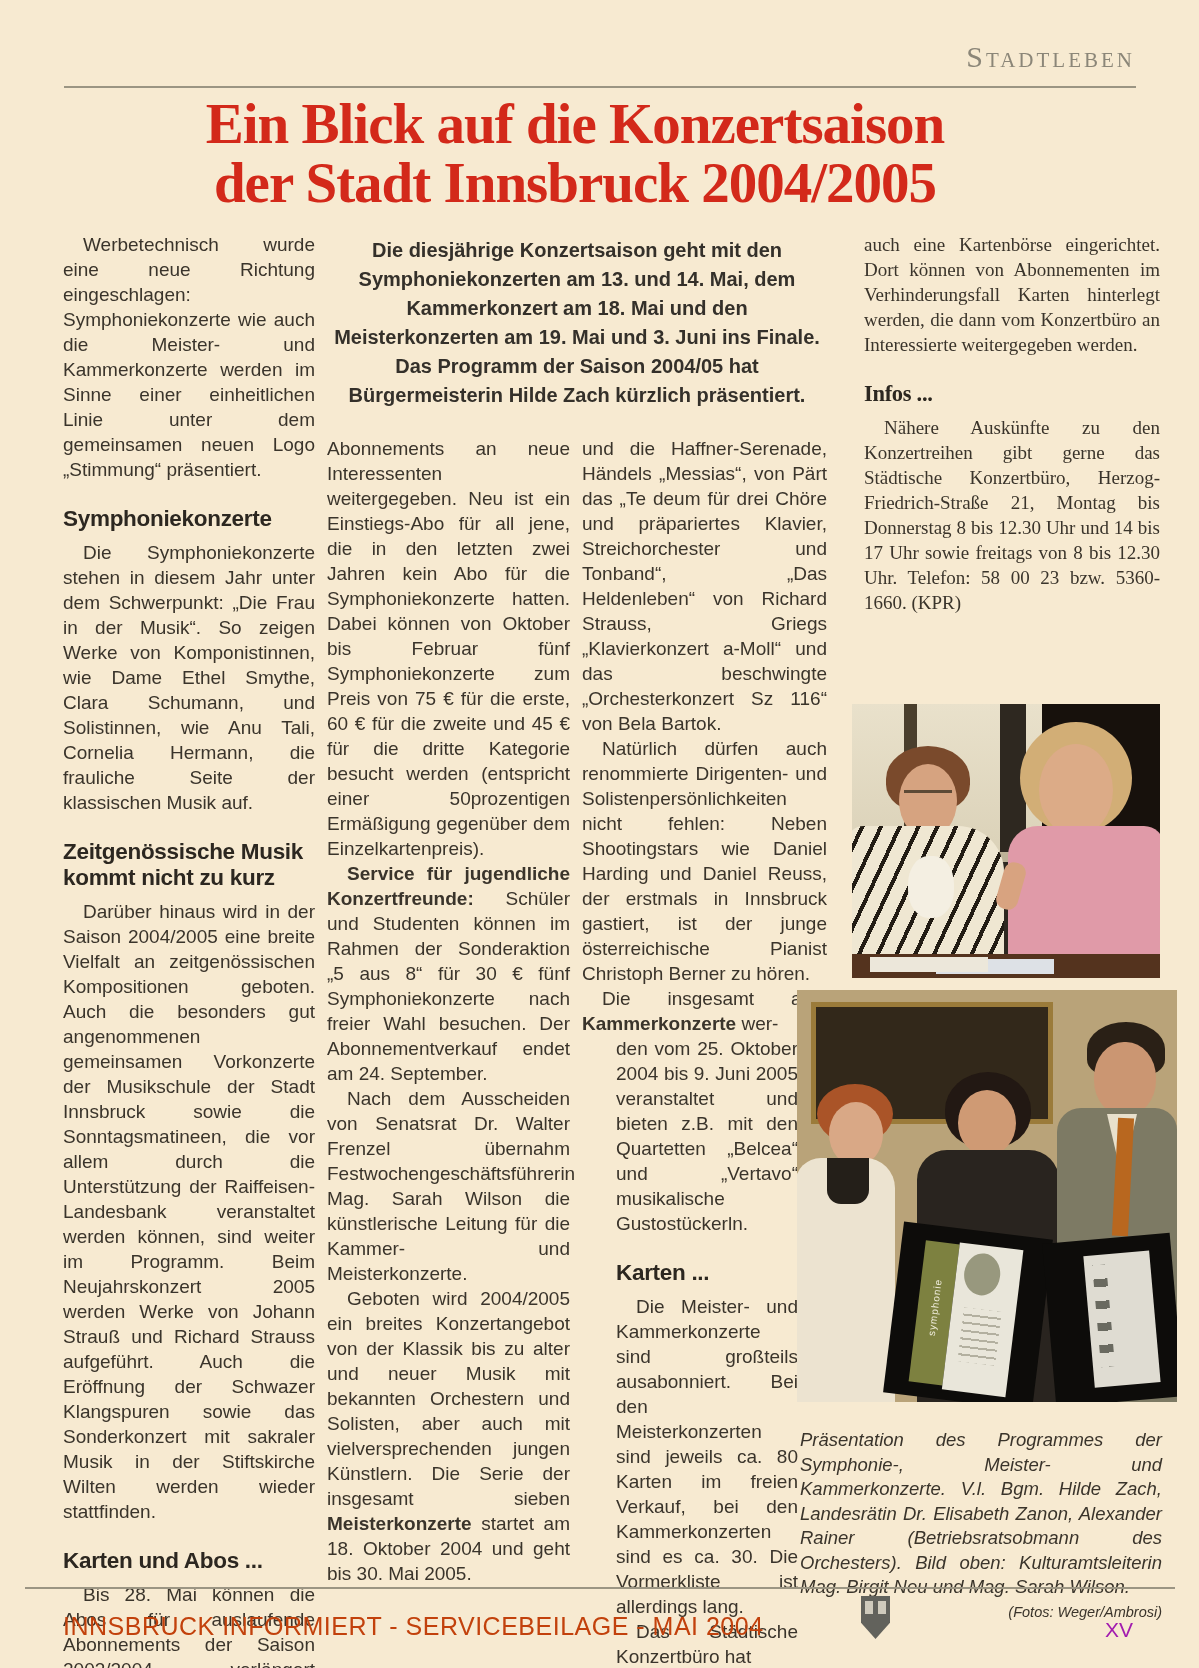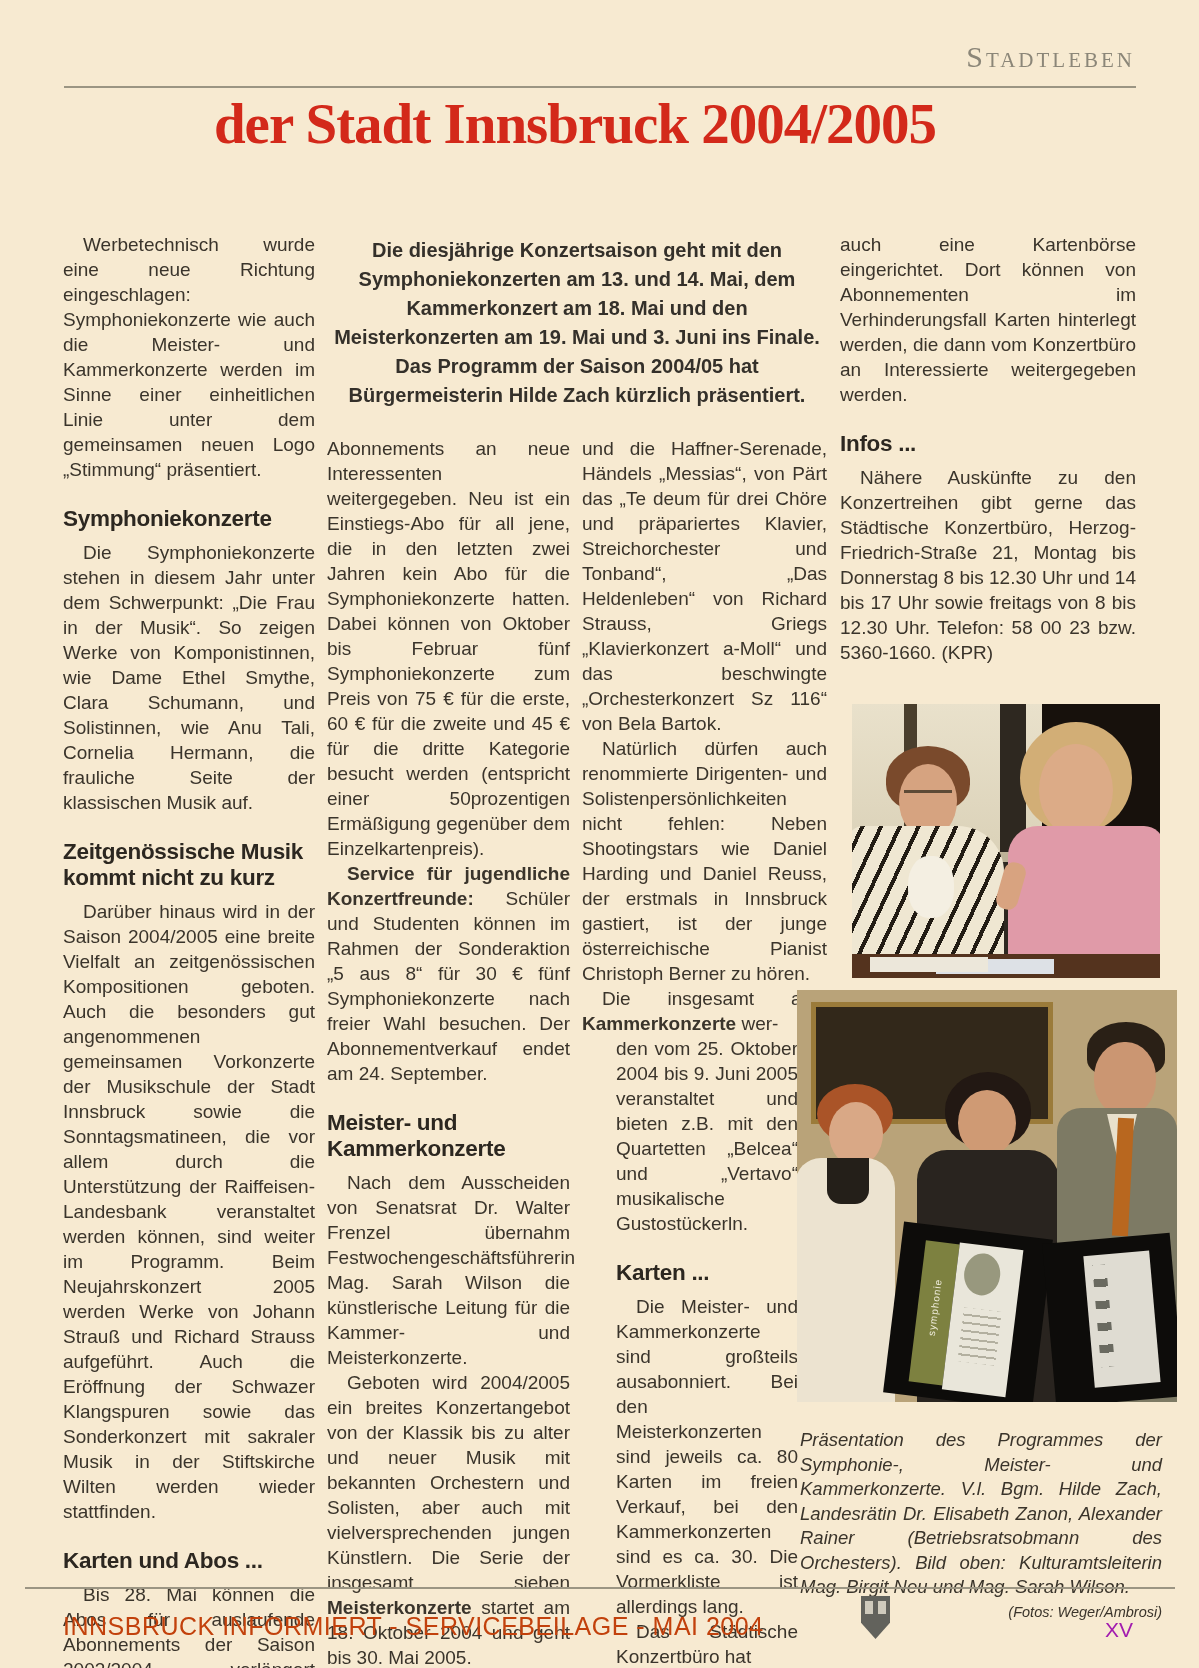--- a/index.html
+++ b/index.html
@@ -33,21 +33,21 @@
   #mid {position:absolute; left:327px; top:236px; width:500px;}
   .lede{
     width:492px; margin:0 auto; text-align:center; font-weight:bold;
     font-size:20px; line-height:29px; color:#34302a;
   }
   .midcols{display:flex; gap:12px; margin-top:26px;}
   #col2{width:243px; font-size:19px; line-height:25px; text-align:justify;}
   #col3{width:245px; font-size:19px; line-height:25px; text-align:justify;}
   #col2 p,#col3 p{margin:0;}
   .narrowwrap{width:182px; margin-left:34px;}
-  #col4{left:840px; width:296px;}
+  #col4{left:864px; width:296px;font-family:Liberation Serif, serif;}
   
   .photo{position:absolute; overflow:hidden;}
   .ph{position:absolute;}
   #photo1{left:852px; top:704px; width:308px; height:274px; background:#17110c;}
   .p1-window{left:0; top:0; width:190px; height:100%; background:linear-gradient(#e9e1cb,#cfc5a9);}
   .p1-m1{left:52px; top:0; width:13px; height:100%; background:#4a3f2d;}
   .p1-m2{left:148px; top:0; width:26px; height:100%; background:#2e2820;}
   .p1-sash{left:0; top:148px; width:190px; height:10px; background:#bdb297;}
   .p1-hair{left:34px; top:42px; width:84px; height:66px; border-radius:50% 50% 42% 42%; background:#7a4a2c;}
   .p1-face{left:47px; top:60px; width:58px; height:74px; border-radius:50%; background:#d6a380;}
@@ -103,40 +103,40 @@
 </style>
 </head>
 <body>
 
 <div id="page">
 
   <div class="section-label">Stadtleben</div>
   <div class="top-rule"></div>
 
   <div class="title">
+    <div>Ein Blick auf die Konzertsaison</div>
     <div>der Stadt Innsbruck 2004/2005</div>
   </div>
 
   <div class="col" id="col1">
     <p class="p-indent">Werbetechnisch wurde eine neue Richtung eingeschlagen: Symphoniekonzerte wie auch die Meister- und Kammerkonzerte werden im Sinne einer einheitlichen Linie unter dem gemeinsamen neuen Logo „Stimmung“ präsentiert.</p>
     <div class="colhead">Symphoniekonzerte</div>
     <p class="p-indent">Die Symphoniekonzerte stehen in diesem Jahr unter dem Schwerpunkt: „Die Frau in der Musik“. So zeigen Werke von Komponistinnen, wie Dame Ethel Smythe, Clara Schumann, und Solistinnen, wie Anu Tali, Cornelia Hermann, die frauliche Seite der klassischen Musik auf.</p>
     <div class="colhead">Zeitgenössische Musik kommt nicht zu kurz</div>
     <p class="p-indent">Darüber hinaus wird in der Saison 2004/2005 eine breite Vielfalt an zeitgenössischen Kompositionen geboten. Auch die besonders gut angenommenen gemeinsamen Vorkonzerte der Musikschule der Stadt Innsbruck sowie die Sonntagsmatineen, die vor allem durch die Unterstützung der Raiffeisen-Landesbank veranstaltet werden können, sind weiter im Programm. Beim Neujahrskonzert 2005 werden Werke von Johann Strauß und Richard Strauss aufgeführt. Auch die Eröffnung der Schwazer Klangspuren sowie das Sonderkonzert mit sakraler Musik in der Stiftskirche Wilten werden wieder stattfinden.</p>
     <div class="colhead">Karten und Abos ...</div>
     <p class="p-indent">Bis 28. Mai können die Abos für auslaufende Abonnements der Saison 2003/2004 verlängert werden. Nach Ablauf dieses Datums werden nicht verlängerte</p>
   </div>
 
   <div id="mid">
     <div class="lede">Die diesjährige Konzertsaison geht mit den Symphoniekonzerten am 13. und 14. Mai, dem Kammerkonzert am 18. Mai und den Meisterkonzerten am 19. Mai und 3. Juni ins Finale. Das Programm der Saison 2004/05 hat Bürgermeisterin Hilde Zach kürzlich präsentiert.</div>
     <div class="midcols">
       <div id="col2">
         <p>Abonnements an neue Interessenten weitergegeben. Neu ist ein Einstiegs-Abo für all jene, die in den letzten zwei Jahren kein Abo für die Symphoniekonzerte hatten. Dabei können von Oktober bis Februar fünf Symphoniekonzerte zum Preis von 75 € für die erste, 60 € für die zweite und 45 € für die dritte Kategorie besucht werden (entspricht einer 50prozentigen Ermäßigung gegenüber dem Einzelkartenpreis).</p>
         <p class="p-indent"><b>Service für jugendliche Konzertfreunde:</b><span> Schüler und Studenten können im Rahmen der Sonderaktion „5 aus 8“ für 30 € fünf Symphoniekonzerte nach freier Wahl besuchen. Der Abonnementverkauf endet am 24. September.</span></p>
-        <div class="colhead">Meister- und Kammerkonzerte</div>
         <p class="p-indent">Nach dem Ausscheiden von Senatsrat Dr. Walter Frenzel übernahm Festwochengeschäftsführerin Mag. Sarah Wilson die künstlerische Leitung für die Kammer- und Meisterkonzerte.</p>
         <p class="p-indent"><span>Geboten wird 2004/2005 ein breites Konzertangebot von der Klassik bis zu alter und neuer Musik mit bekannten Orchestern und Solisten, aber auch mit vielversprechenden jungen Künstlern. Die Serie der insgesamt sieben </span><b>Meisterkonzerte</b><span> startet am 18. Oktober 2004 und geht bis 30. Mai 2005.</span></p>
 
       </div>
       <div id="col3">
         <p>und die Haffner-Serenade, Händels „Messias“, von Pärt das „Te deum für drei Chöre und präpariertes Klavier, Streichorchester und Tonband“, „Das Heldenleben“ von Richard Strauss, Griegs „Klavierkonzert a-Moll“ und das beschwingte „Orchesterkonzert Sz 116“ von Bela Bartok.</p>
         <p class="p-indent">Natürlich dürfen auch renommierte Dirigenten- und Solistenpersönlichkeiten nicht fehlen: Neben Shootingstars wie Daniel Harding und Daniel Reuss, der erstmals in Innsbruck gastiert, ist der junge österreichische Pianist Christoph Berner zu hören.</p>
         <p class="p-indent"><span>Die insgesamt acht </span><b>Kammerkonzerte</b><span> wer-</span></p>
         <div class="narrowwrap">
           <p>den vom 25. Oktober 2004 bis 9. Juni 2005 veranstaltet und bieten z.B. mit den Quartetten „Belcea“ und „Vertavo“ musikalische Gustostückerln.</p>

